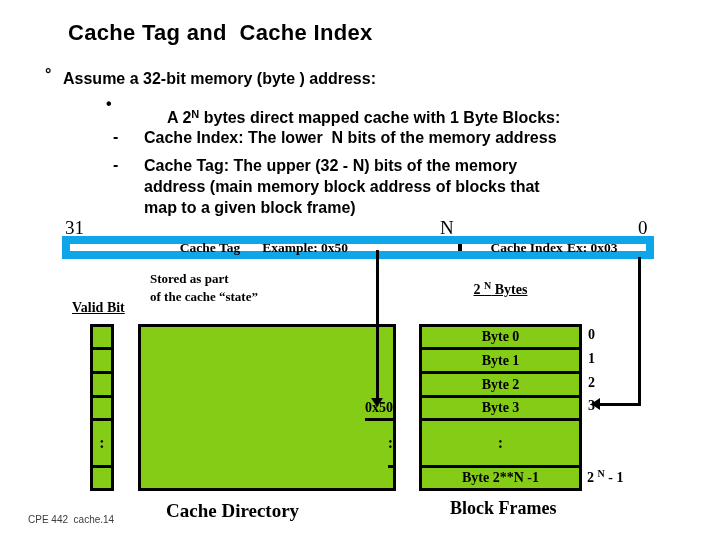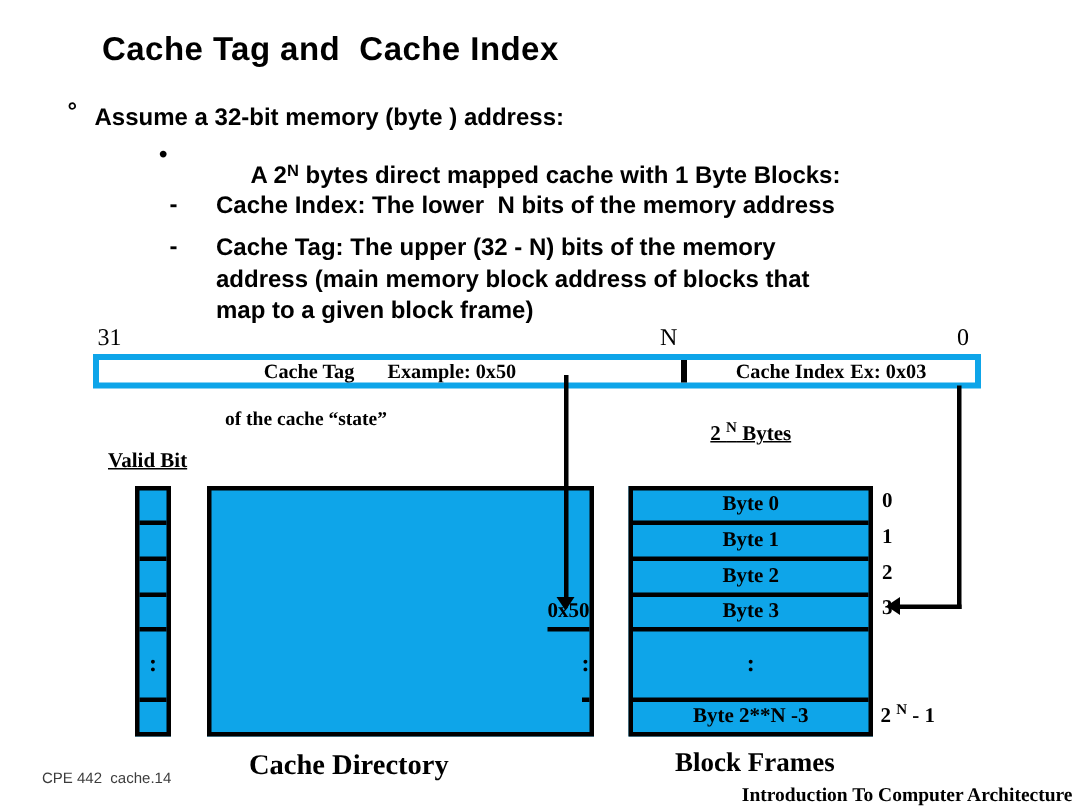--- a/index.html
+++ b/index.html
@@ -5,33 +5,33 @@
   html,body{margin:0;padding:0;background:#fff;}
   #slide{position:relative;width:720px;height:540px;background:#ffffff;color:#000;
          font-family:"Liberation Sans",sans-serif;overflow:hidden;}
   .abs{position:absolute;}
   .t{white-space:pre;}
   
   .title{font-size:22px;font-weight:bold;letter-spacing:.3px;}
   .b1{font-size:16px;font-weight:bold;}
   .marker{font-size:16px;font-weight:bold;}
   sup.sans{font-size:11px;vertical-align:5px;font-weight:bold;}
-  .ruler{font-family:"Liberation Serif",serif;font-size:16px;}
+  .ruler{font-family:"Liberation Serif",serif;font-size:19px;}
   .barlbl{font-family:"Liberation Serif",serif;font-size:13.5px;font-weight:bold;}
   .note{font-family:"Liberation Serif",serif;font-size:13px;font-weight:bold;line-height:18px;}
   .note14{font-family:"Liberation Serif",serif;font-size:14px;font-weight:bold;text-decoration:underline;}
   sup.serif-sup{font-size:10px;vertical-align:5px;}
   
-  .addrbar{left:62px;top:236px;width:592px;height:23px;border:4px solid #0ea5e9;
+  .addrbar{left:62px;top:236px;width:592px;height:23px;border:8px solid #0ea5e9;
            box-sizing:border-box;display:flex;}
   .seg{display:flex;align-items:center;justify-content:center;height:100%;box-sizing:border-box;}
   .seg-tag{width:392px;border-right:4px solid #000;gap:22px;}
   .seg-idx{flex:1;gap:4px;}
   
-  .tbl{border:3px solid #000;box-sizing:border-box;display:flex;flex-direction:column;background:#0ea5e9;}
+  .tbl{border:3px solid #000;box-sizing:border-box;display:flex;flex-direction:column;background:#84cc16;}
   .row{box-sizing:content-box;border-bottom:3px solid #000;text-align:center;
        font-family:"Liberation Serif",serif;font-weight:bold;font-size:14px;overflow:hidden;}
   .row:last-child{border-bottom:none;}
   .h20{height:20px;line-height:20px;}
   .h21{height:21px;line-height:21px;}
   .h44{height:44px;line-height:44px;font-size:16px;}
   
   .line{background:#000;}
   .head-down{width:0;height:0;border-left:6px solid transparent;border-right:6px solid transparent;
              border-top:9px solid #000;}
@@ -72,20 +72,21 @@
       <span class="barlbl">Cache Tag</span>
       <span class="barlbl">Example: 0x50</span>
     </div>
     <div class="seg seg-idx">
       <span class="barlbl">Cache Index</span>
       <span class="barlbl">Ex: 0x03</span>
     </div>
   </div>
 
   <div class="abs note" style="left:150px;top:270px;">
+    <div>Stored as part</div>
     <div>of the cache “state”</div>
   </div>
   <span class="abs note14" style="left:72px;top:300px;">Valid Bit</span>
   <div class="abs note14 t" style="left:419px;top:280px;width:163px;text-align:center;"><span>2 </span><sup class="serif-sup">N</sup><span> Bytes</span></div>
 
   <div class="abs tbl" style="left:90px;top:324px;width:24px;height:167px;">
     <div class="row h20"></div>
     <div class="row h21"></div>
     <div class="row h21"></div>
     <div class="row h20"></div>
@@ -101,35 +102,34 @@
     <div class="row h44">:</div>
     <div class="row h20"></div>
   </div>
 
   <div class="abs tbl" style="left:419px;top:324px;width:163px;height:167px;">
     <div class="row h20">Byte 0</div>
     <div class="row h21">Byte 1</div>
     <div class="row h21">Byte 2</div>
     <div class="row h20">Byte 3</div>
     <div class="row h44">:</div>
-    <div class="row h20">Byte 2**N -3</div>
+    <div class="row h20">Byte 2**N -1</div>
   </div>
 
   <span class="abs idxnum" style="left:588px;top:327px;">0</span>
   <span class="abs idxnum" style="left:588px;top:351px;">1</span>
   <span class="abs idxnum" style="left:588px;top:375px;">2</span>
   <span class="abs idxnum" style="left:588px;top:398px;">3</span>
   <span class="abs idxnum t" style="left:587px;top:468px;"><span>2 </span><sup class="serif-sup">N</sup><span> - 1</span></span>
 
   <div class="abs line" style="left:376px;top:250px;width:3px;height:150px;"></div>
   <div class="abs head-down" style="left:371px;top:398px;"></div>
 
   <div class="abs line" style="left:638px;top:257px;width:3px;height:149px;"></div>
   <div class="abs line" style="left:599px;top:403px;width:42px;height:3px;"></div>
   <div class="abs head-left" style="left:591px;top:398px;"></div>
 
   <span class="abs biglbl" style="left:166px;top:500px;font-size:19px;">Cache Directory</span>
   <span class="abs biglbl" style="left:450px;top:498px;font-size:18px;">Block Frames</span>
 
   <span class="abs foot-l t" style="left:28px;top:514px;">CPE 442  cache.14</span>
-  <span class="abs foot-r" style="right:5px;bottom:2px;">Introduction To Computer Architecture</span>
 
 </div>
 
 </body></html>

